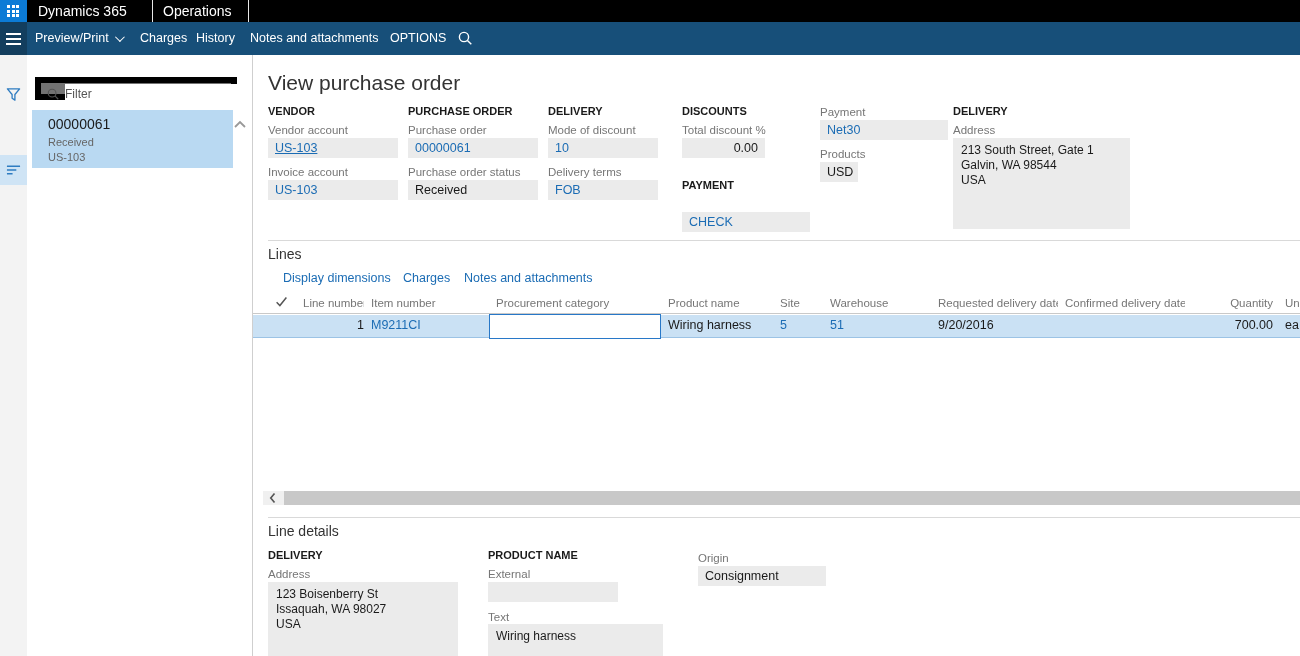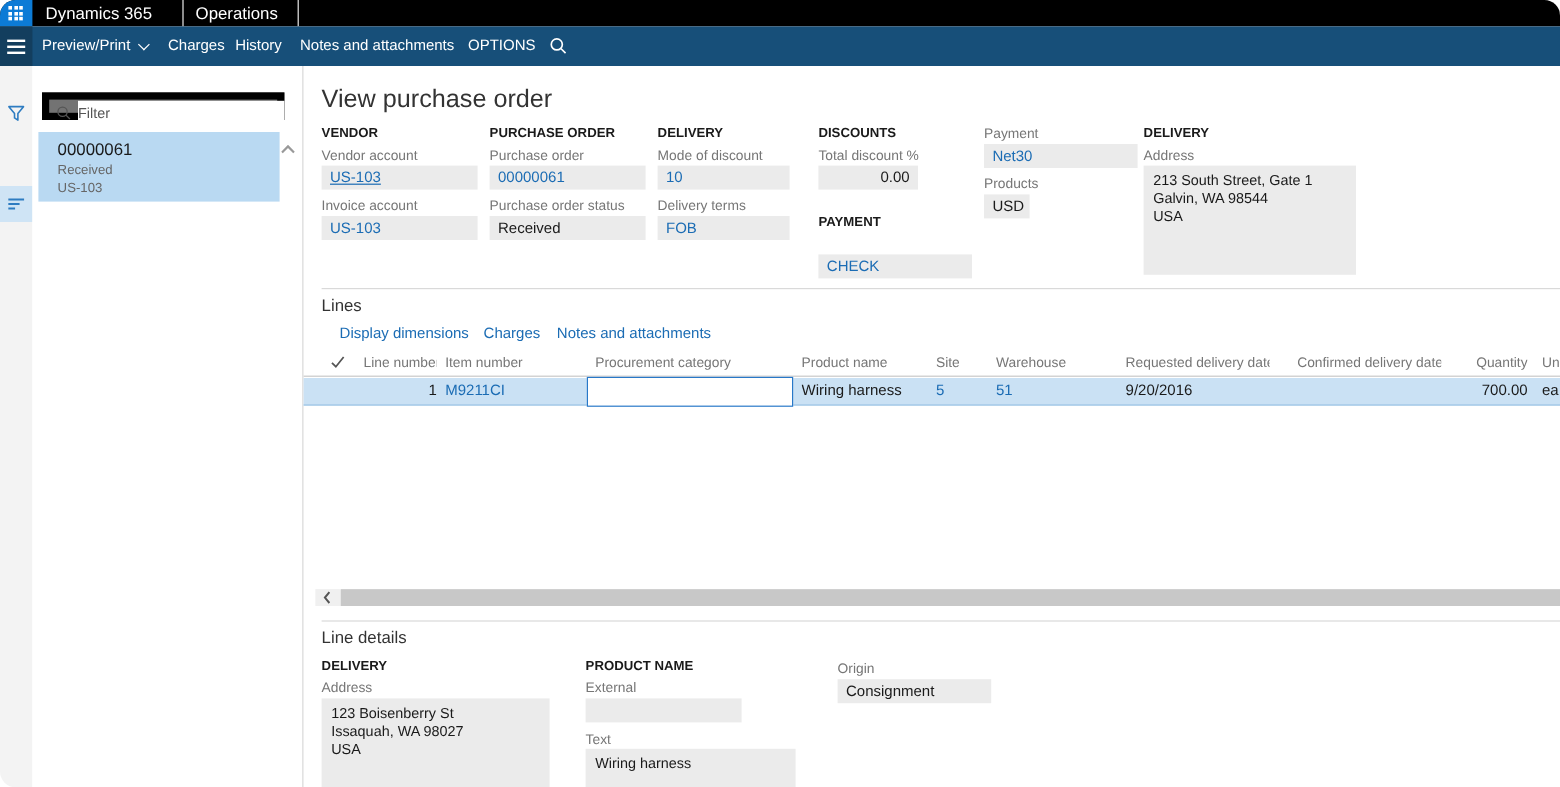--- a/index.html
+++ b/index.html
@@ -1,18 +1,18 @@
 <!DOCTYPE html>
 <html><head>
 <meta charset="utf-8">
 <style>
   * { margin:0; padding:0; box-sizing:border-box; }
   html,body { background:#fff; }
   body { font-family:"Liberation Sans","DejaVu Sans",sans-serif; }
-  #frame { position:relative; width:1300px; height:656px; background:#fff; overflow:hidden;border-radius:13px; }
+  #frame { position:relative; width:1300px; height:656px; background:#fff; overflow:hidden; }
 
   
   .topbar { position:absolute; left:0; top:0; width:1300px; height:22px; background:#000; color:#fff; }
   .waffle { position:absolute; left:0; top:0; width:27px; height:22px; background:#0c7bd6; cursor:pointer; }
   .waffle-grid { position:absolute; left:7px; top:5px; width:13px; height:12px;
     display:grid; grid-template-columns:repeat(3,3px); grid-template-rows:repeat(3,3px); gap:1.5px; }
   .waffle-grid span { background:#fff; width:3px; height:3px; }
   .app-title { position:absolute; left:38px; top:3px; font-size:14px; }
   .tb-sep { position:absolute; top:0; width:1px; height:22px; background:#e8e8e8; }
   .module-title { position:absolute; left:163px; top:3px; font-size:14px; }
@@ -215,21 +215,21 @@
             <polyline points="2,9 6,13 14,3" fill="none" stroke="#555" stroke-width="1.8"></polyline>
           </svg>
       </div>
       <div class="gh right-al" style="left:50px; width:61px;">Line number</div>
       <div class="gh" style="left:118px; width:100px;">Item number</div>
       <div class="gh" style="left:243px; width:150px;">Procurement category</div>
       <div class="gh" style="left:415px; width:100px;">Product name</div>
       <div class="gh" style="left:527px; width:36px;">Site</div>
       <div class="gh" style="left:577px; width:90px;">Warehouse</div>
       <div class="gh" style="left:685px; width:120px;">Requested delivery date</div>
-      <div class="gh" style="left:812px; width:120px;margin-left:16px;">Confirmed delivery date</div>
+      <div class="gh" style="left:812px; width:120px;">Confirmed delivery date</div>
       <div class="gh right-al" style="left:925px; width:95px;">Quantity</div>
       <div class="gh" style="left:1032px; width:15px;">Un</div>
     </div>
 
     <div class="grid-row">
       <div class="gc right-al" style="left:50px; width:61px;">1</div>
       <div class="gc blue" style="left:118px; width:100px;">M9211CI</div>
       <div class="gc" style="left:415px; width:105px;">Wiring harness</div>
       <div class="gc blue" style="left:527px; width:36px;">5</div>
       <div class="gc blue" style="left:577px; width:90px;">51</div>

